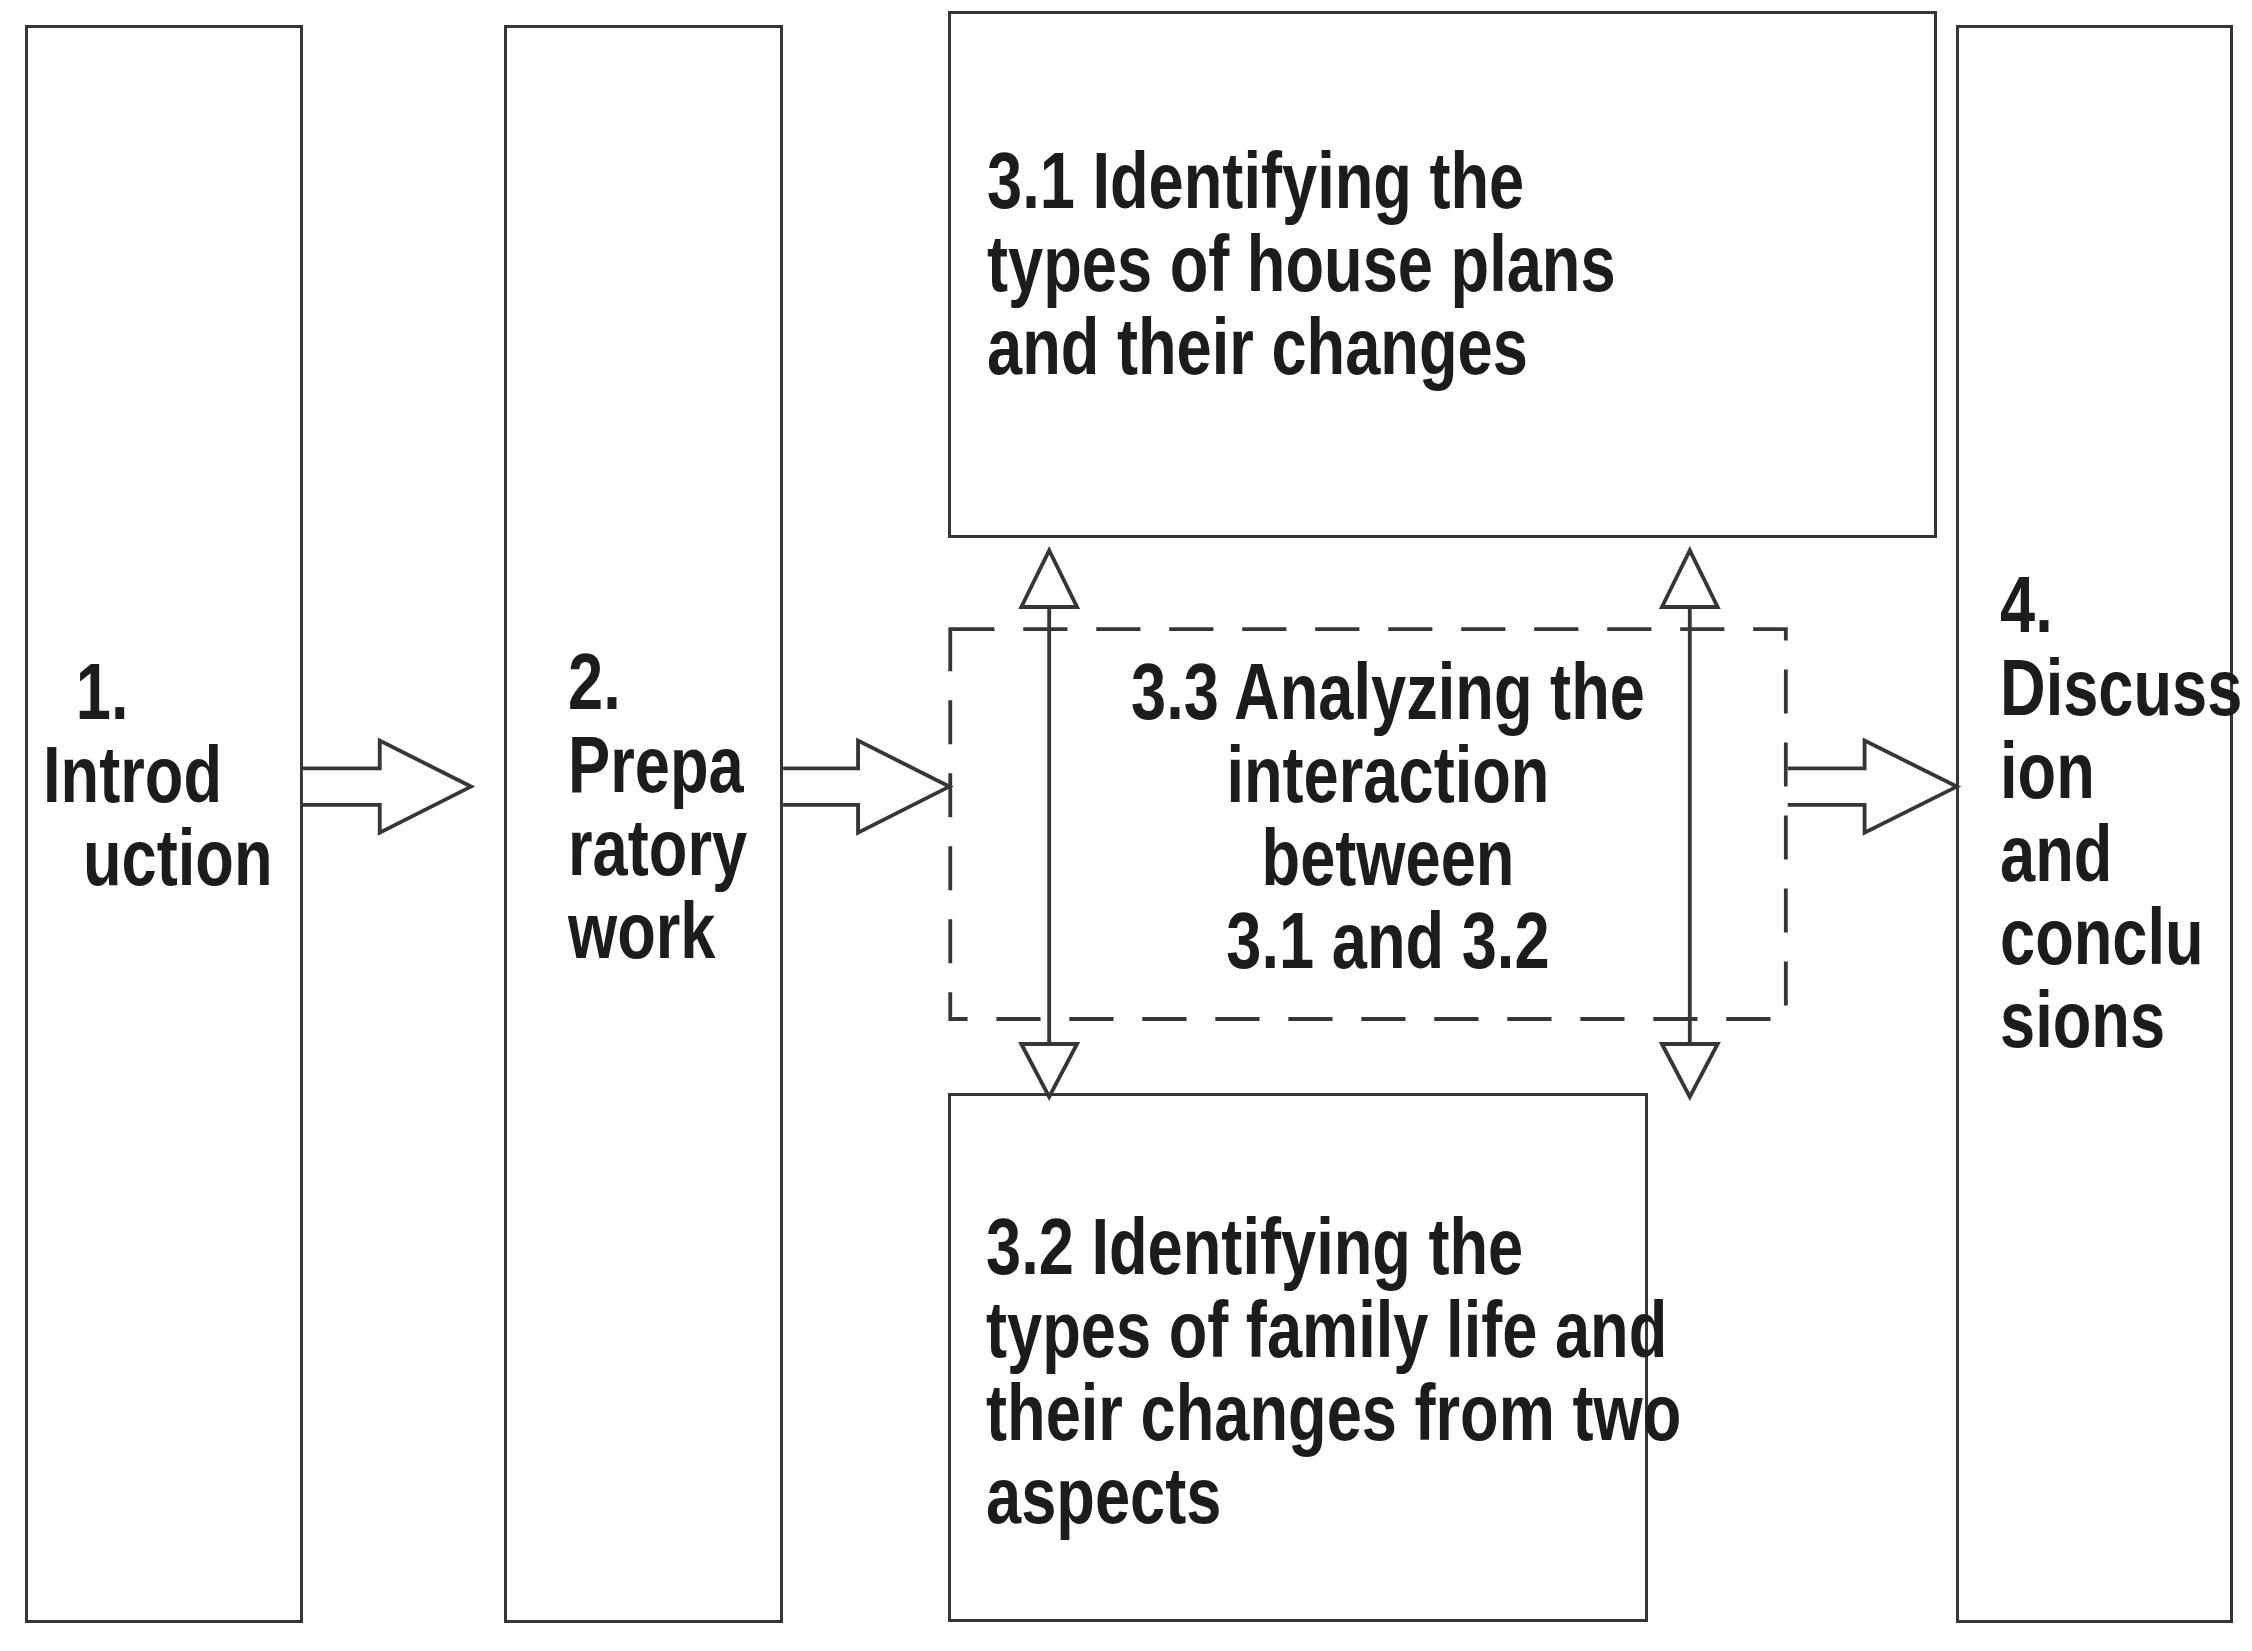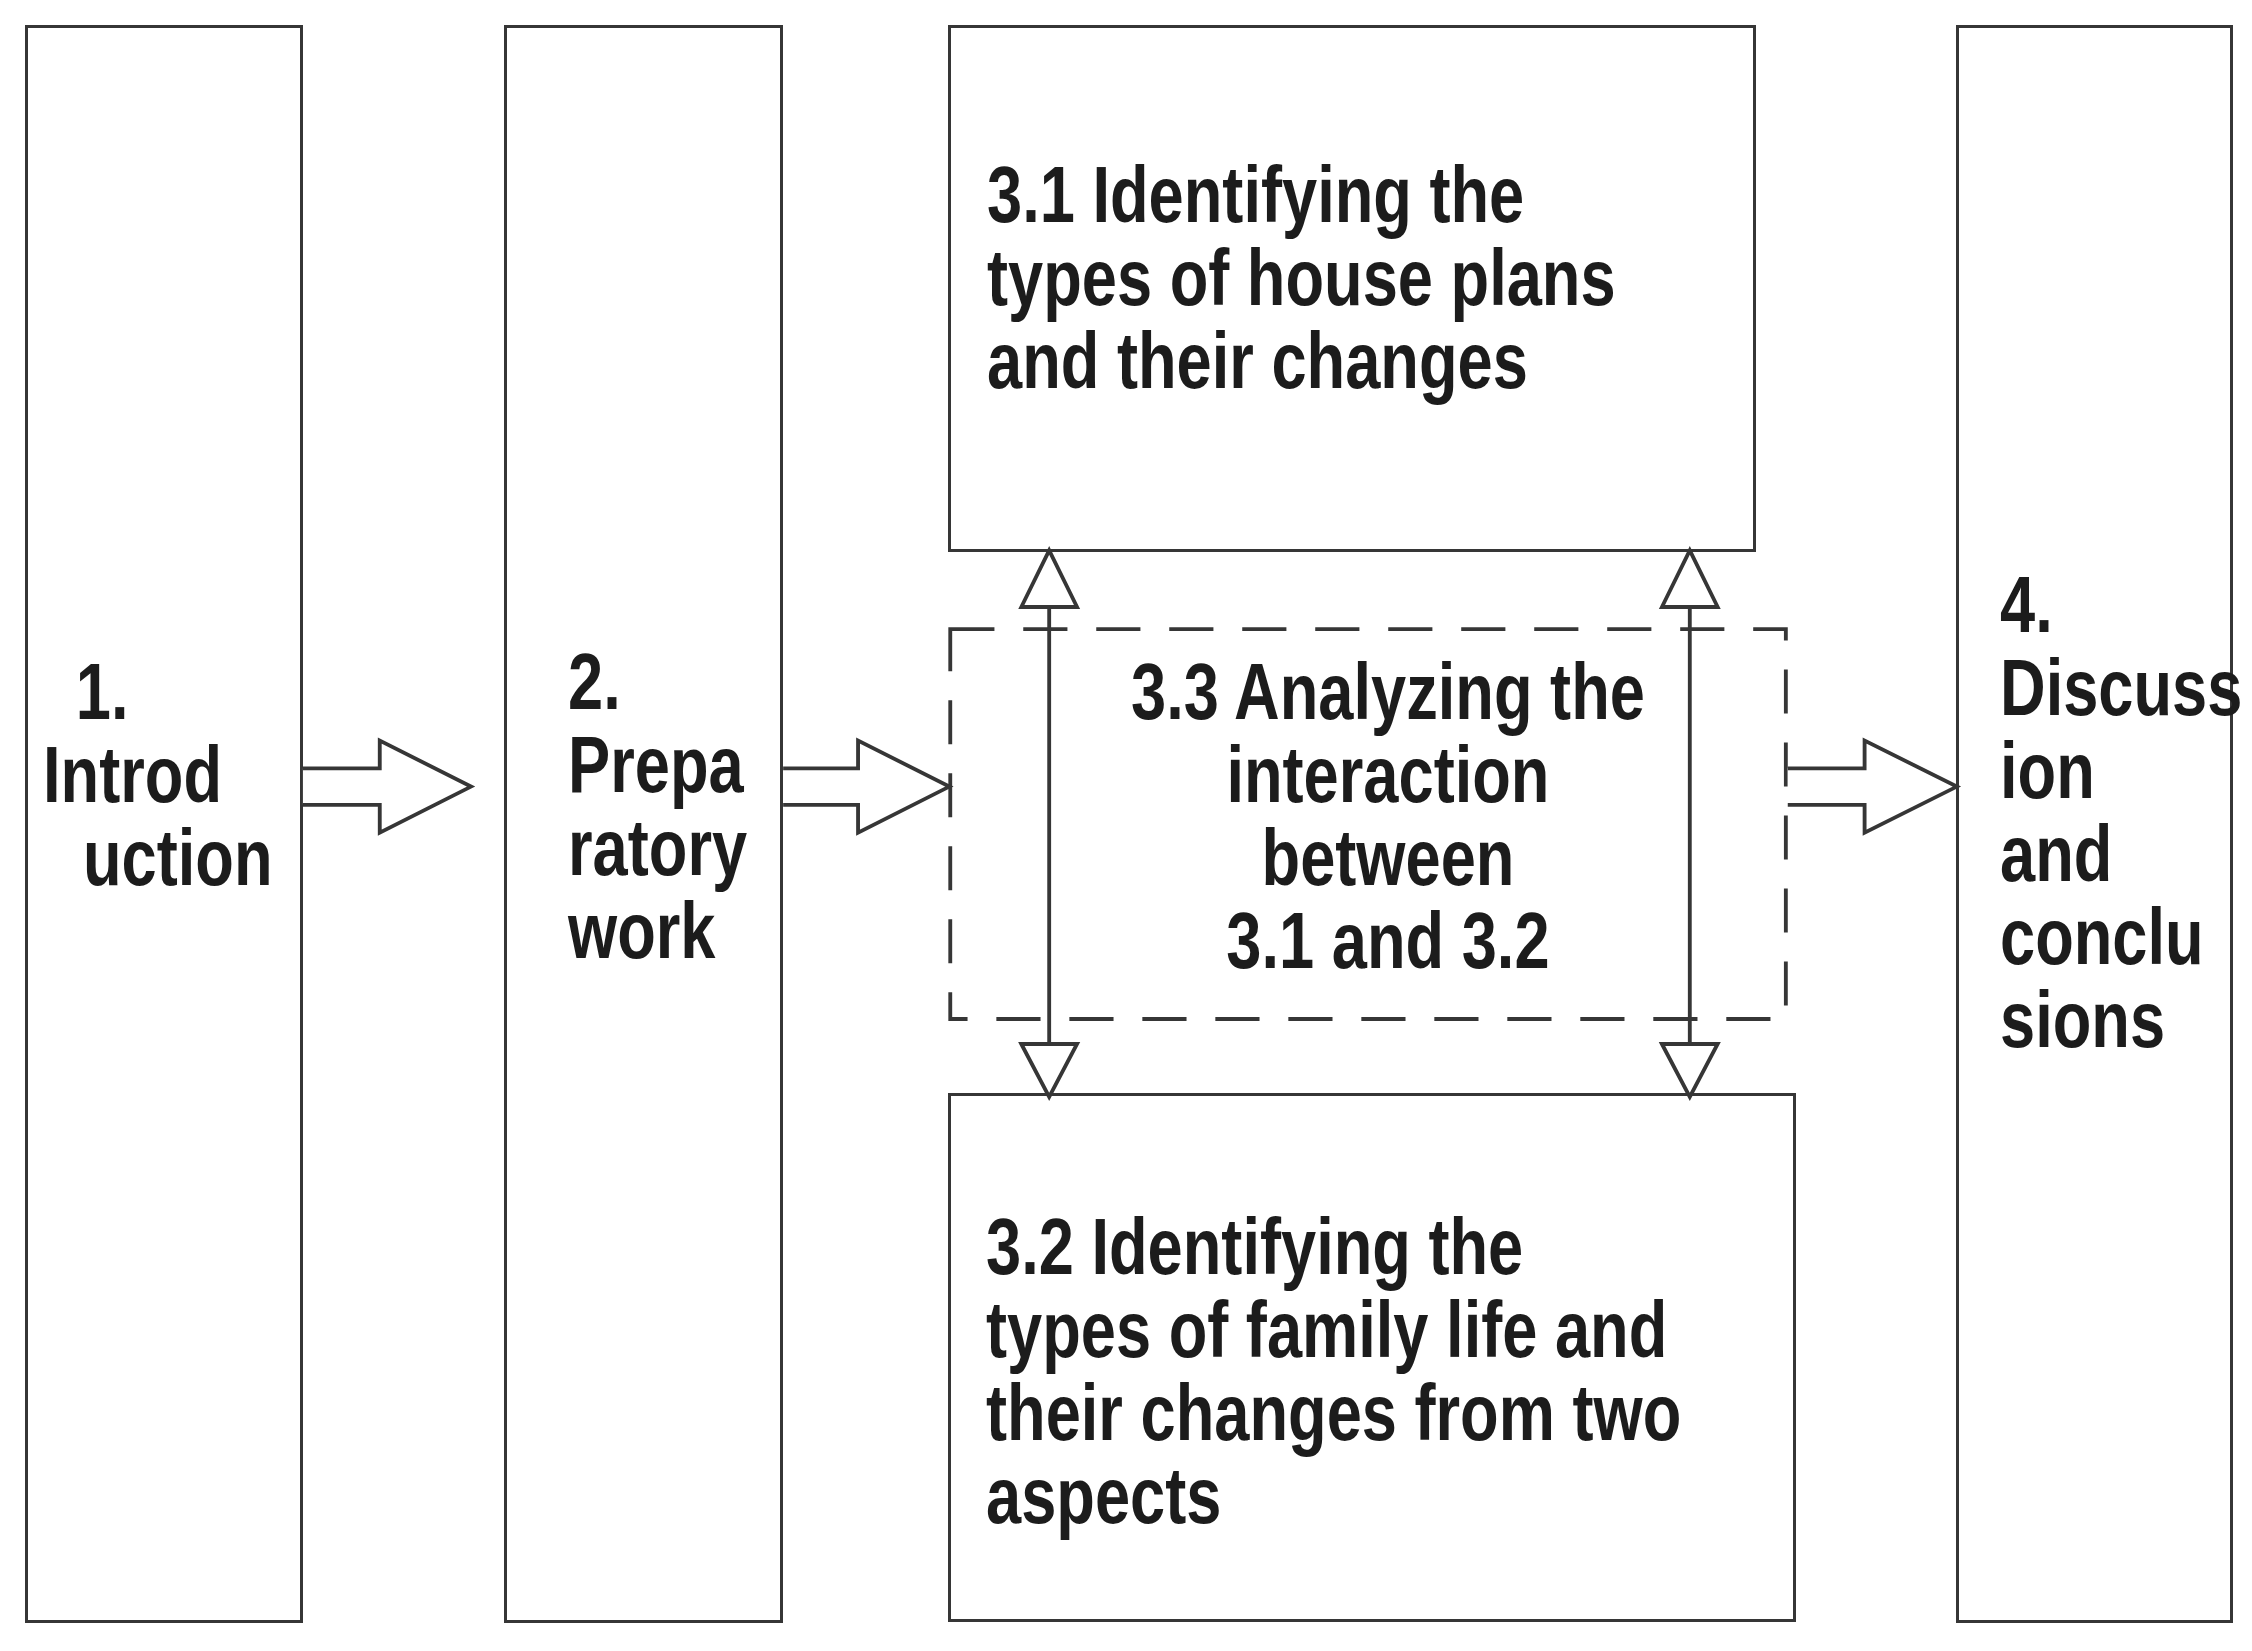--- a/index.html
+++ b/index.html
@@ -57,38 +57,38 @@
 
   <div class="box" style="left:504px; top:25px; width:279px; height:1598px;">
     <div class="txt" style="left:61px; top:612px;">
       <div class="line">2.</div>
       <div class="line">Prepa</div>
       <div class="line">ratory</div>
       <div class="line">work</div>
     </div>
   </div>
 
-  <div class="box" style="left:948px; top:25px; width:808px; height:527px;">
+  <div class="box" style="left:948px; top:11px; width:989px; height:527px;">
     <div class="txt" style="left:36px; top:125px;">
       <div class="line">3.1 Identifying the</div>
       <div class="line">types of house plans</div>
       <div class="line">and their changes</div>
     </div>
   </div>
 
   <div class="box dashed" style="left:948px; top:627px; width:840px; height:394px;text-align:center;">
     <div class="txt" style="left:183px; top:23px;">
       <div class="line">3.3 Analyzing the</div>
       <div class="line">interaction</div>
       <div class="line">between</div>
       <div class="line">3.1 and 3.2</div>
     </div>
   </div>
 
-  <div class="box" style="left:948px; top:1093px; width:848px; height:529px;padding-left:14px;">
+  <div class="box" style="left:948px; top:1093px; width:700px; height:529px;padding-left:14px;">
     <div class="txt" style="left:35px; top:109px;">
       <div class="line">3.2 Identifying the</div>
       <div class="line">types of family life and</div>
       <div class="line">their changes from two</div>
       <div class="line">aspects</div>
     </div>
   </div>
 
   <div class="box" style="left:1956px; top:25px; width:277px; height:1598px;">
     <div class="txt" style="left:41px; top:535px;">

